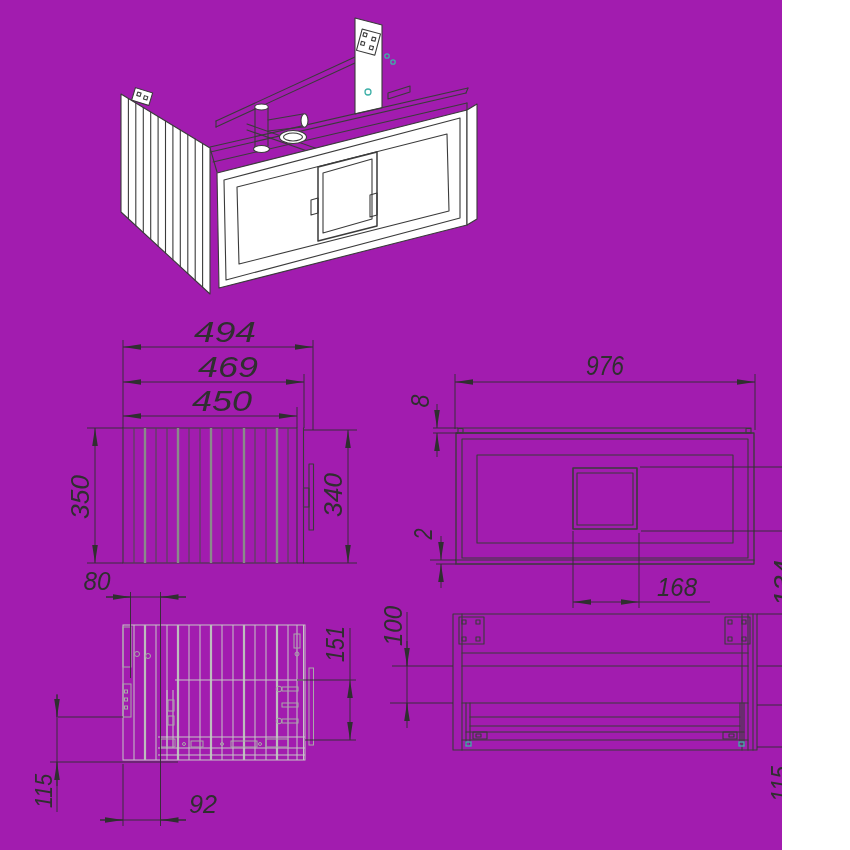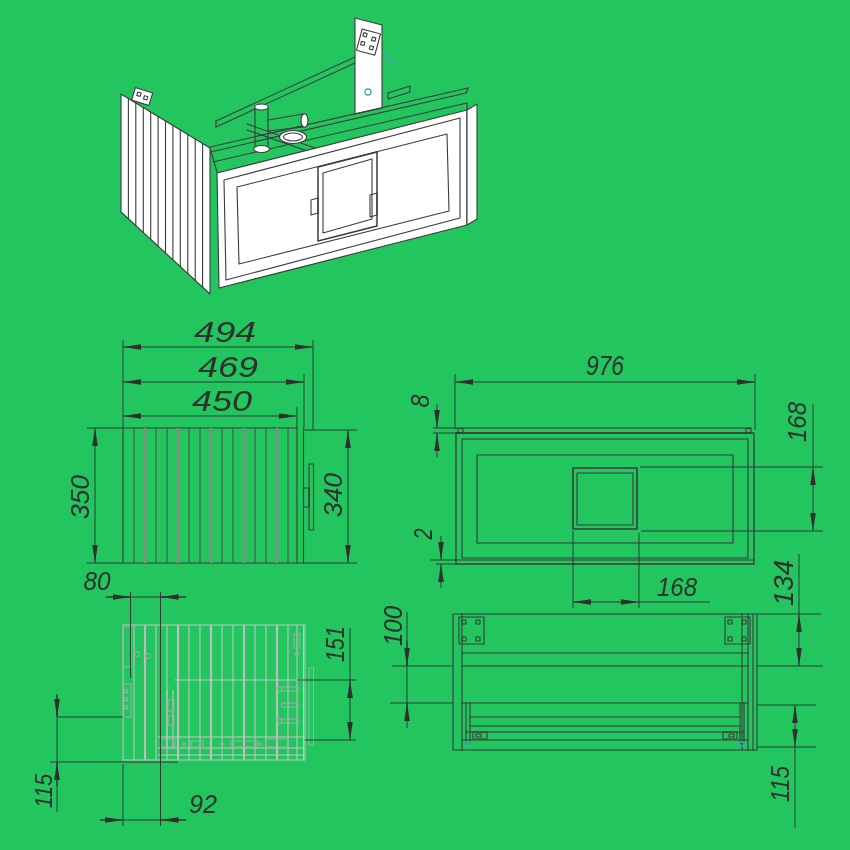--- a/index.html
+++ b/index.html
@@ -1,16 +1,16 @@
 <!DOCTYPE html>
 <html><head>
 <meta charset="utf-8">
 <style>
   html,body{margin:0;padding:0;background:#ffffff;}
-  .wrap{width:850px;height:850px;position:relative;background:#22c55e;overflow:hidden;}
+  .wrap{width:782px;height:850px;position:relative;background:#a21caf;overflow:hidden;}
   svg{display:block;}
   text{font-family:"Liberation Sans","DejaVu Sans",sans-serif;font-style:italic;fill:#2f2f2f;}
   .ln{stroke:#3b3b3b;stroke-width:1.1;fill:none;stroke-linejoin:round;stroke-linecap:round;}
   .lnw{stroke:#3b3b3b;stroke-width:1.1;fill:#ffffff;stroke-linejoin:round;}
   .thick{stroke:#8a8a8a;stroke-width:2.4;}
   .thin{stroke:#4a4a4a;stroke-width:1;}
   .dim{stroke:#2f2f2f;stroke-width:0.9;fill:none;}
   .gho{stroke:#c6c6c6;stroke-width:1;fill:none;}
   .ghot{stroke:#bdbdbd;stroke-width:2.2;}
   .ghod{stroke:#a9a9a9;stroke-width:1;fill:none;}

